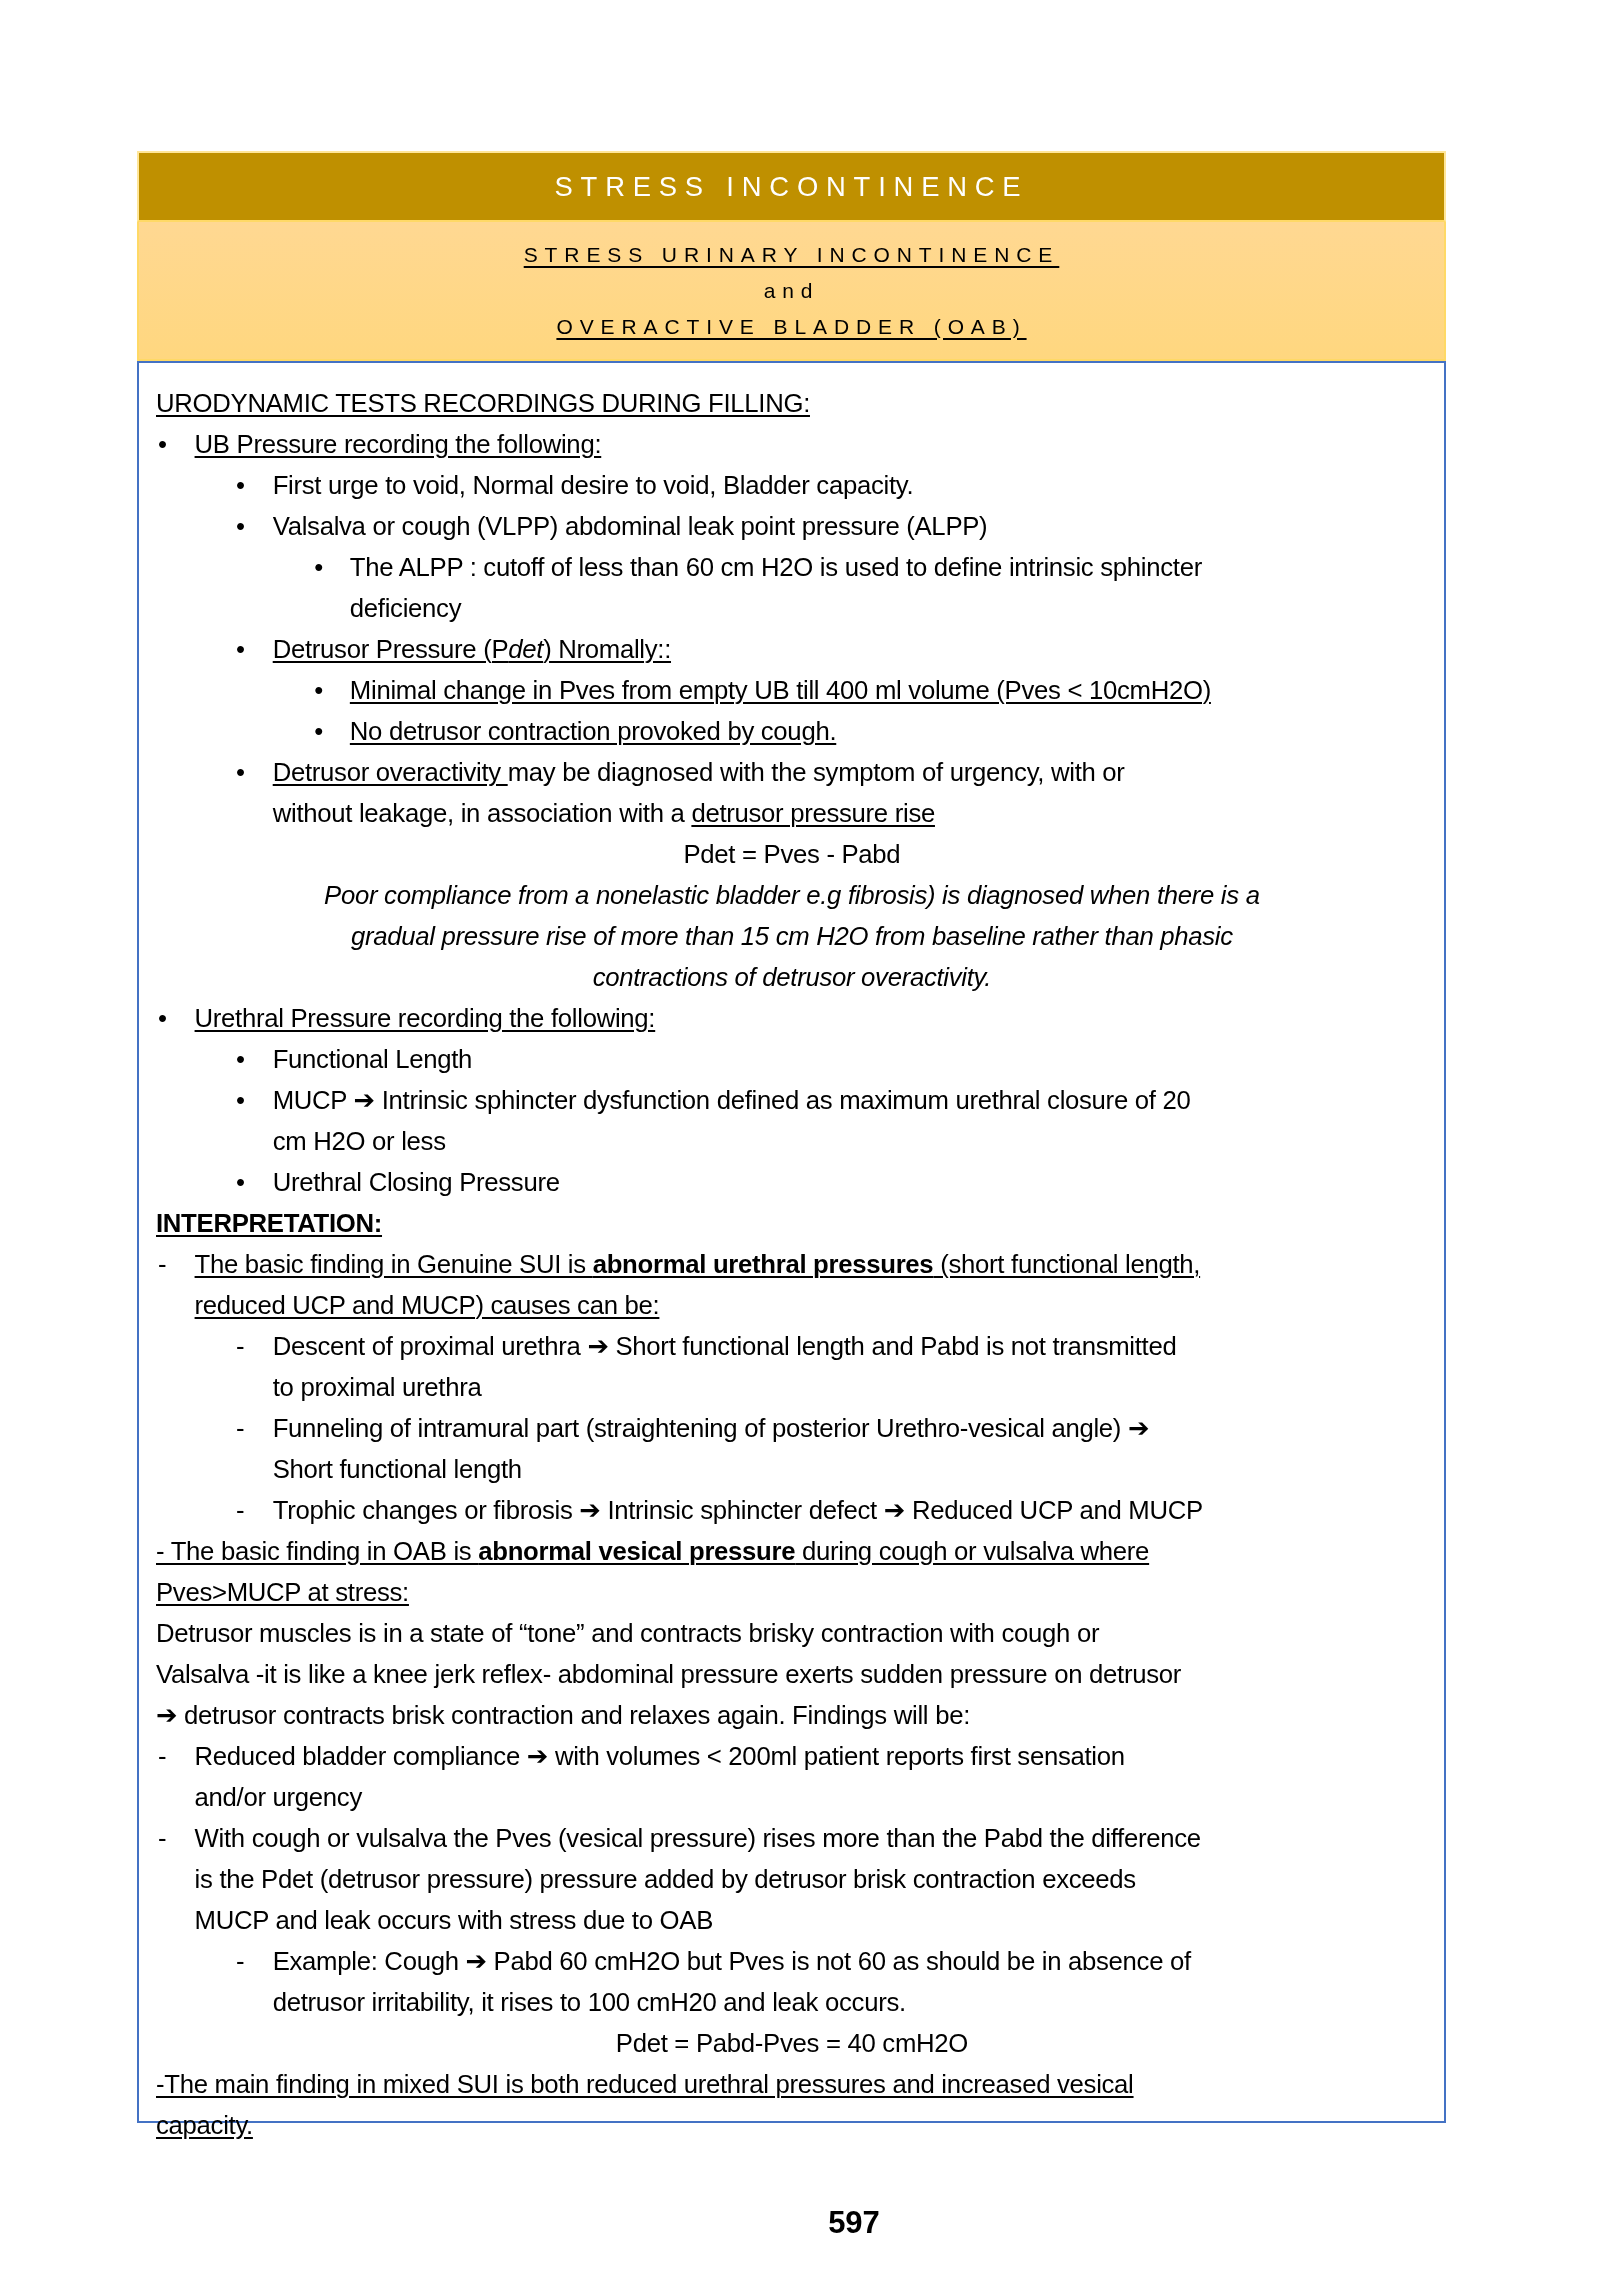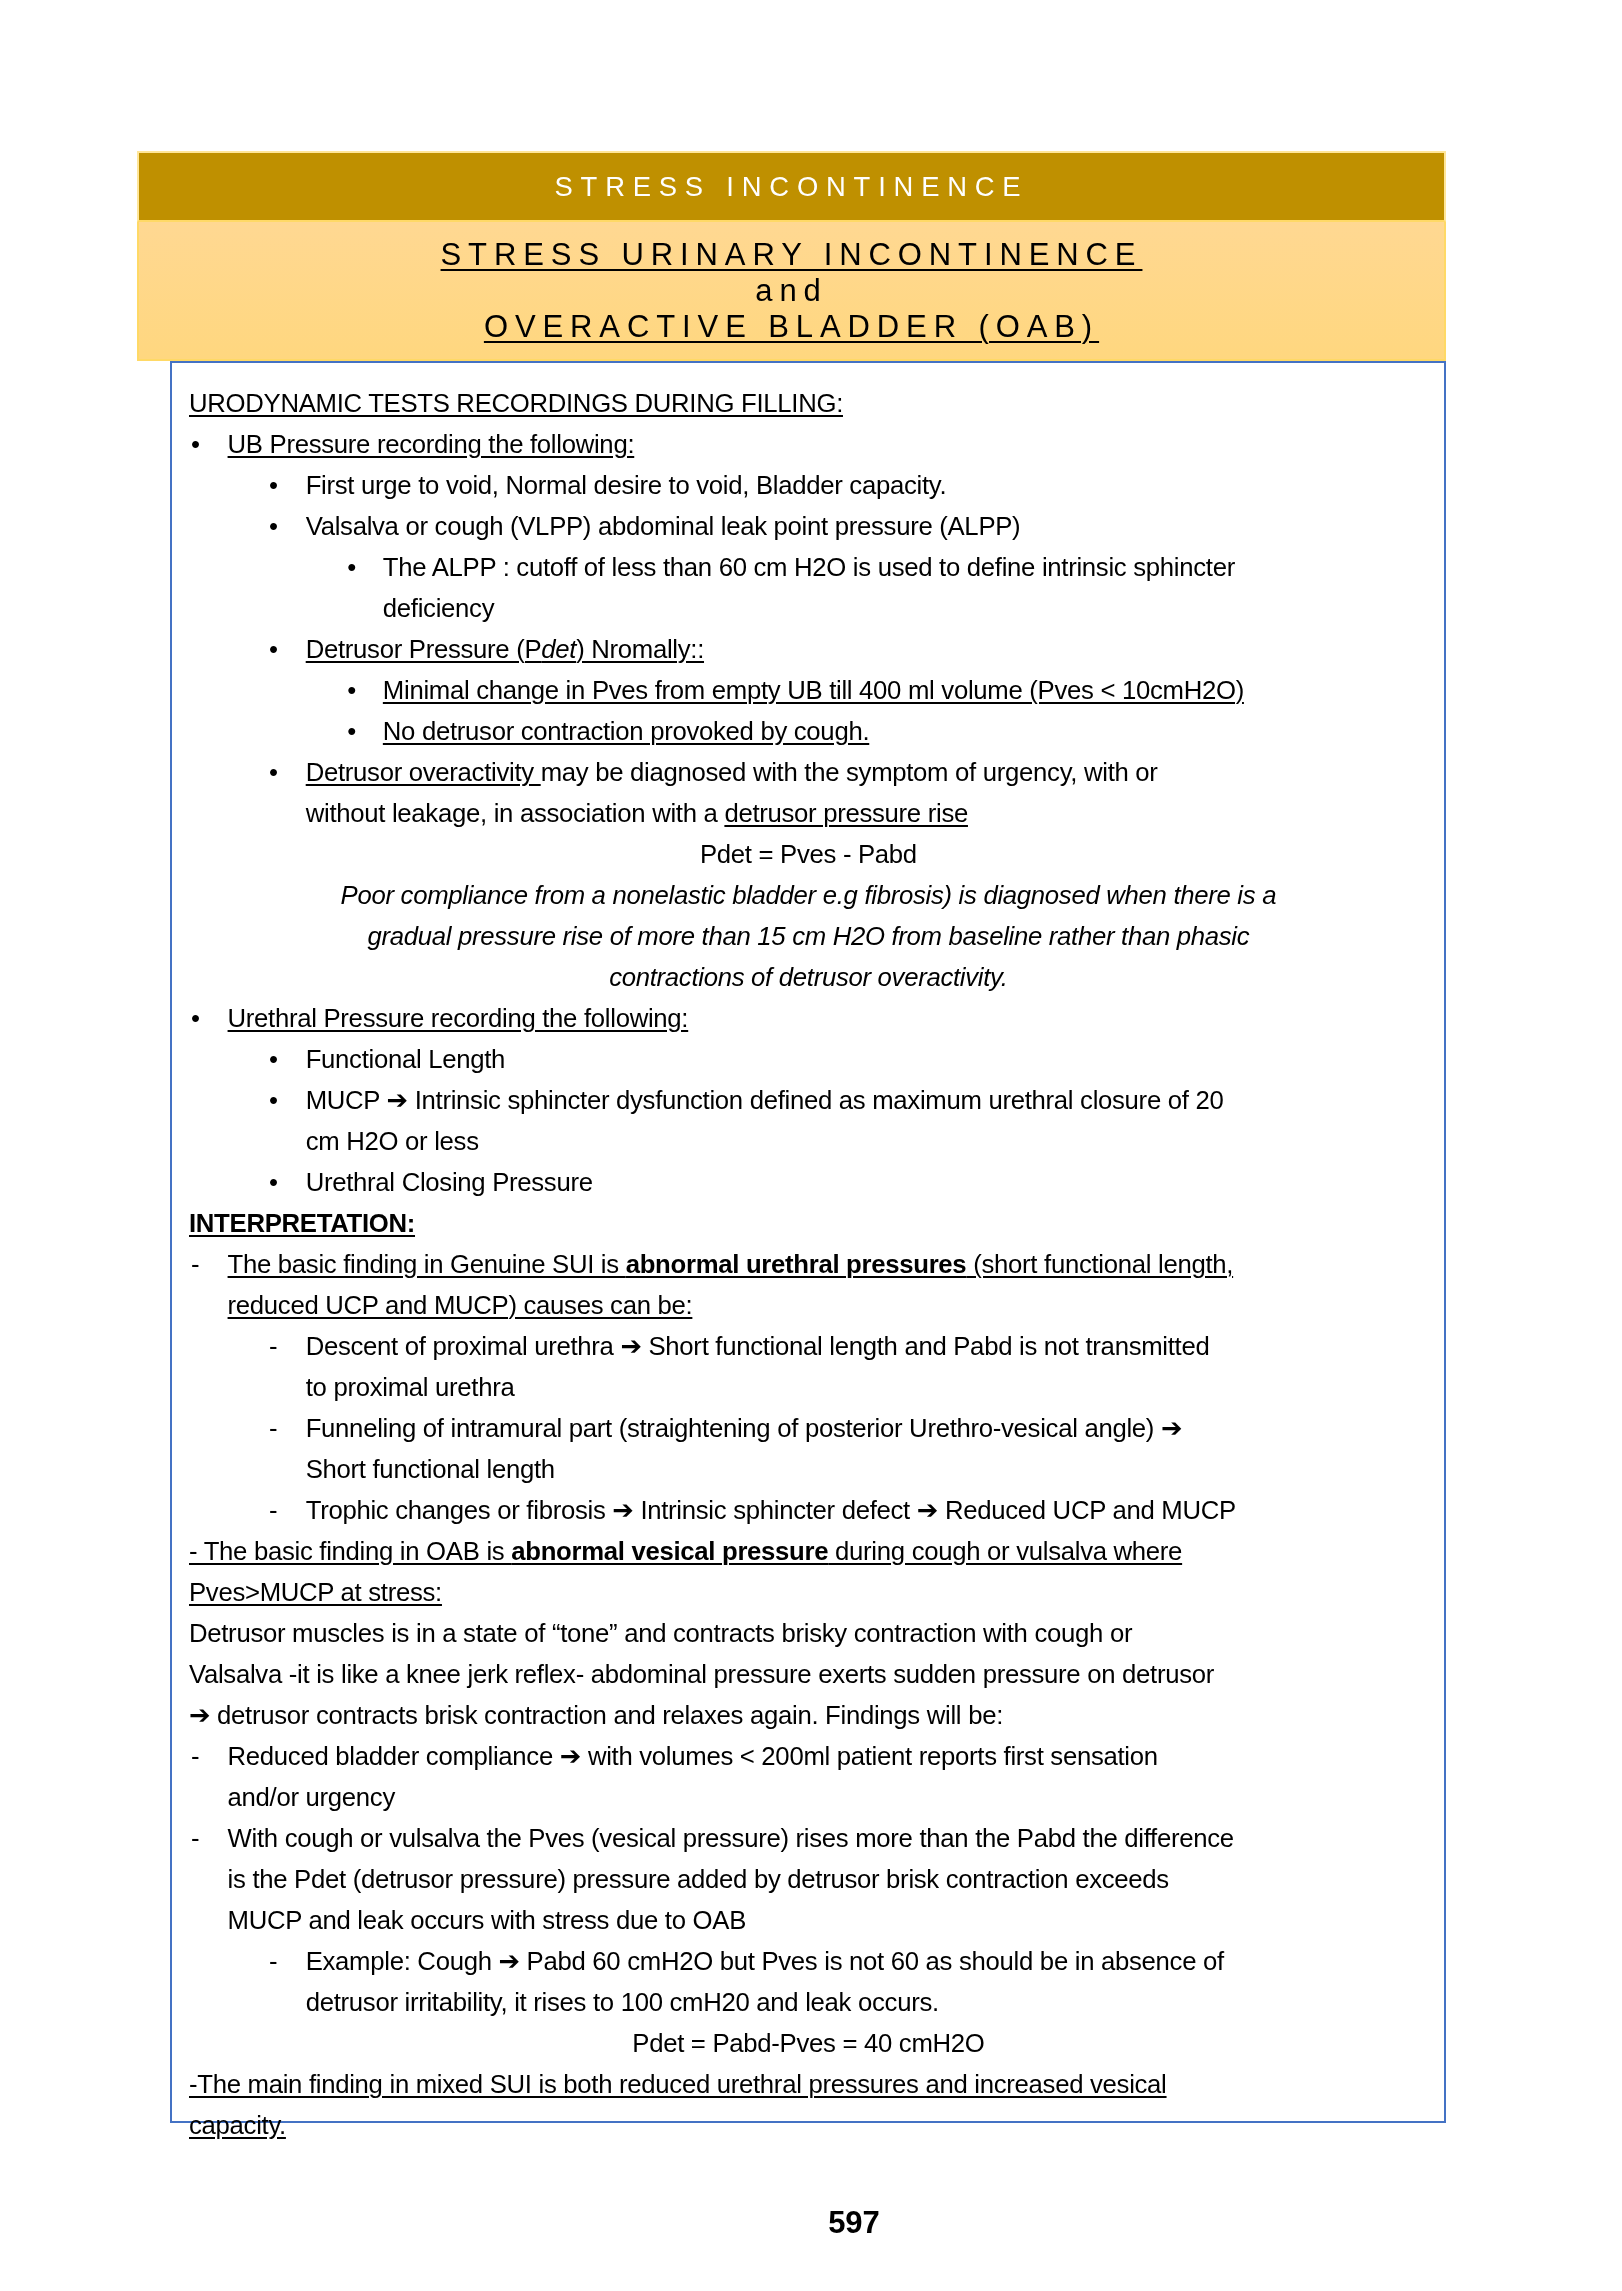--- a/index.html
+++ b/index.html
@@ -5,24 +5,24 @@
   html, body { margin: 0; padding: 0; background: #ffffff; }
   body { width: 1622px; height: 2292px; position: relative; overflow: hidden;
          font-family: "Liberation Sans", "DejaVu Sans", sans-serif; color: #000; }
   .box { position: absolute; left: 137px; top: 151px; width: 1309px; }
   .title-bar { height: 71px; background: #BF9000; border: 2px solid #FFE699; border-bottom: 2.9px solid #FFD966;
                box-sizing: border-box; display: flex; align-items: center; justify-content: center; }
   .title-bar span { color: #ffffff; font-size: 27.4px; letter-spacing: 7.8px; }
   .sub-bar { height: 139px; background: linear-gradient(#FFD892, #FFD77F); border: 2px solid #FFD966;
              border-top: none; box-sizing: border-box; display: flex; flex-direction: column;
              align-items: center; justify-content: center; }
-  .sub-bar .l { font-size: 31px; letter-spacing: 6.9px; line-height: 36px; }
+  .sub-bar .l { font-size: 21px; letter-spacing: 6.9px; line-height: 36px; }
   .sub-bar .u { text-decoration: underline; text-decoration-thickness: 2px; text-underline-offset: 3.9px; }
   .body-box { border: 2.9px solid #4472C4; border-top-width: 2.9px; box-sizing: border-box; height: 1762px;
-              padding: 19.6px 0 0 16.7px; margin-left: 33px; }
+              padding: 19.6px 0 0 16.7px; }
   .line { font-size: 26px; line-height: 41px; white-space: nowrap; position: relative; letter-spacing: -0.3px; }
   .u { text-decoration: underline; text-decoration-thickness: 2px; text-underline-offset: 2.9px; }
   .b { font-weight: bold; }
   .i { font-style: italic; }
   .l0 { padding-left: 0; }
   .l1 { padding-left: 39px; }
   .l2 { padding-left: 118px; }
   .l3 { padding-left: 196px; }
   .bul { position: absolute; }
   .l1 .bul { left: 2px; }

